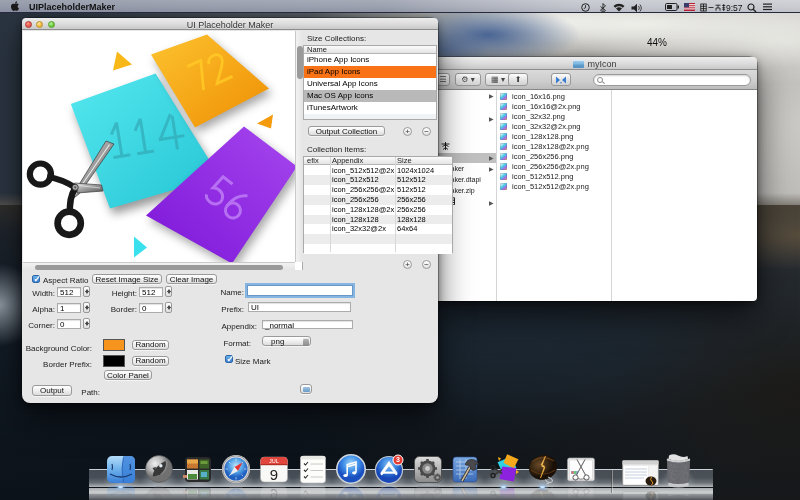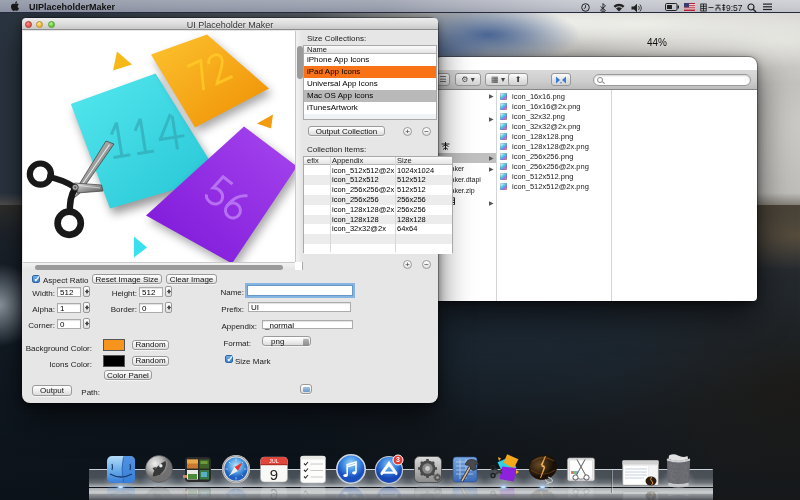--- a/index.html
+++ b/index.html
@@ -114,20 +114,23 @@
 .dsep{position:absolute;top:1px;width:1px;height:23px;background:rgba(60,60,60,.5);box-shadow:1px 0 0 rgba(255,255,255,.35);}
 .dlight{position:absolute;top:17px;width:5px;height:2px;border-radius:50%;background:#cfe8ff;box-shadow:0 0 3px 1px rgba(150,200,255,.9);}
 </style></head>
 <body>
 <div id="screen">
   <div id="wall"></div>
   <div id="sea"></div>
   <div id="seagrad"></div>
 
   <div class="win" id="finder">
+    <div class="titlebar">
+        <div id="ftitle"><span class="fold"></span>myIcon</div>
+      </div>
     <div class="toolbar">
       <div class="tbtn" style="left:3px;width:14px;">☰</div>
       <div class="tbtn" style="left:22px;width:26px;">⚙ ▾</div>
       <div class="tbtn" style="left:52px;width:26px;">▦ ▾</div>
       <div class="tbtn" style="left:75px;width:20px;">⬆</div>
       <div class="tbtn" style="left:118px;width:20px;">
           <svg width="12" height="8">
             <polygon points="1,0.5 5,4 1,7.5" fill="#3a7cd0"></polygon>
             <polygon points="11,0.5 7,4 11,7.5" fill="#3a7cd0"></polygon>
             <circle cx="6" cy="6.8" r="0.8" fill="#3a7cd0"></circle>
@@ -332,21 +335,21 @@
     <div class="stepper" style="left:61px;top:284px;"></div>
     <div class="lbl" style="left:82px;top:287px;width:33px;text-align:right;">Border:</div>
     <div class="field" style="left:117px;top:284.7px;width:24px;height:10px;">0</div>
     <div class="stepper" style="left:143px;top:284px;"></div>
     <div class="lbl" style="left:0px;top:303px;width:33px;text-align:right;">Corner:</div>
     <div class="field" style="left:35px;top:300.7px;width:24px;height:10px;">0</div>
     <div class="stepper" style="left:61px;top:300px;"></div>
     <div class="lbl" style="left:0px;top:326px;width:70px;text-align:right;">Background Color:</div>
     <div style="position:absolute;left:81px;top:321px;width:22px;height:11.5px;background:#f7941e;border:1px solid #555;"></div>
     <div class="btn" style="left:110px;top:322px;width:37px;height:9.5px;line-height:8.5px;">Random</div>
-    <div class="lbl" style="left:0px;top:342px;width:70px;text-align:right;">Icons Color:</div>
+    <div class="lbl" style="left:0px;top:342px;width:70px;text-align:right;">Border Prefix:</div>
     <div style="position:absolute;left:81px;top:337px;width:22px;height:11.5px;background:#000;border:1px solid #555;"></div>
     <div class="btn" style="left:110px;top:338px;width:37px;height:9.5px;line-height:8.5px;">Random</div>
     <div class="btn" style="left:82px;top:352px;width:48px;height:10px;line-height:9px;">Color Panel</div>
     <div class="btn" style="left:10px;top:367.4px;width:40px;height:10.5px;line-height:9.5px;">Output</div>
     <div class="lbl" style="left:40px;top:369.5px;width:38px;text-align:right;">Path:</div>
     <div class="btn" style="left:278px;top:365.6px;width:12px;height:10.5px;"><span style="display:inline-block;width:7px;height:5px;margin-top:2.5px;background:linear-gradient(180deg,#9ec3e2,#6a9cc8);border-radius:1px;"></span></div>
     <div class="lbl" style="left:182px;top:270px;width:40px;text-align:right;">Name:</div>
     <div class="field" style="left:225px;top:267.2px;width:106px;height:11px;box-shadow:0 0 0 2px #85b5e0;border-color:#6898c8;"></div>
     <div class="lbl" style="left:182px;top:287px;width:40px;text-align:right;">Prefix:</div>
     <div class="field" style="left:226px;top:284.4px;width:103px;height:10px;line-height:10px;">UI</div>

